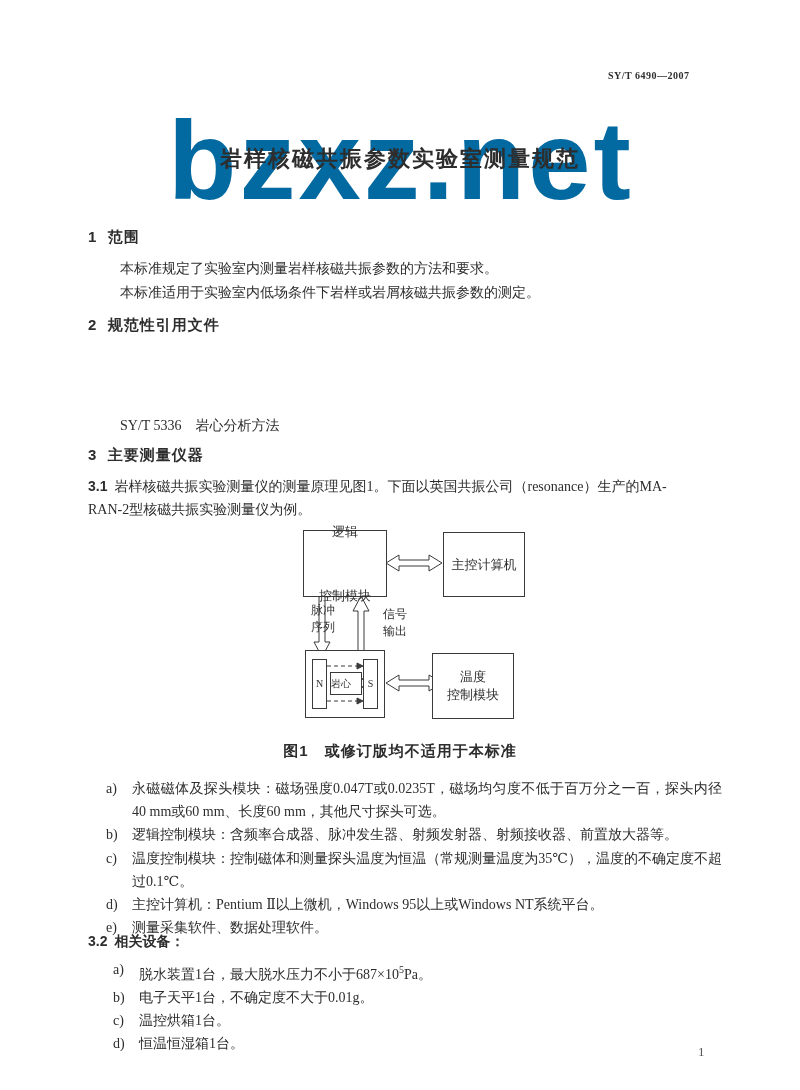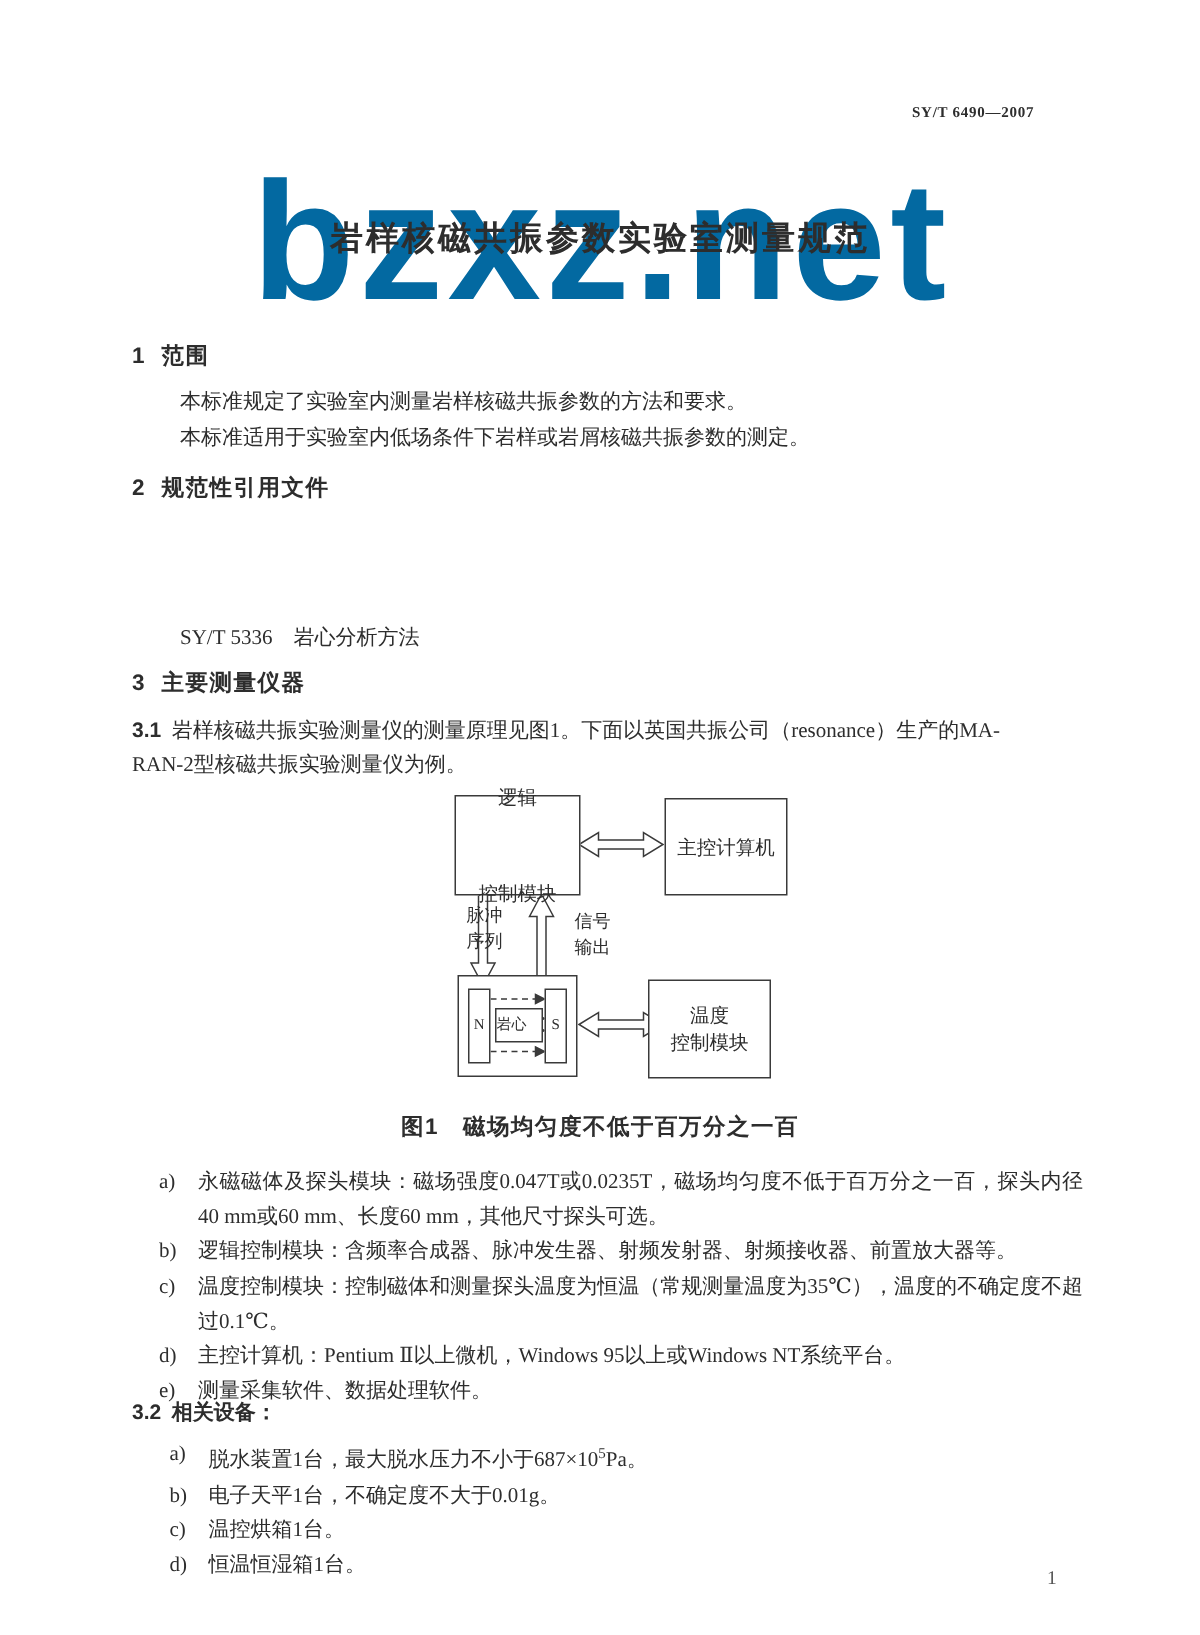--- a/index.html
+++ b/index.html
@@ -118,21 +118,21 @@
     <div class="dgm-box" style="left:432px;top:653px;width:80px;height:64px;">
       <span>温度</span>
       <span>控制模块</span>
     </div>
 
     <svg class="abs" style="left:385px;top:672px;" width="58" height="22" viewBox="0 0 58 22">
       <polygon points="1,11 14,3 14,8 44,8 44,3 57,11 44,19 44,14 14,14 14,19" fill="#ffffff" stroke="#3a3a3a" stroke-width="1"></polygon>
     </svg>
   </div>
 
-  <div class="abs caption">图1　磁场均匀度不低于百万分之一百</div>
+  <div class="abs caption">图1　或修订版均不适用于本标准</div>
 
   <div class="abs" style="left:106px;top:777px;width:616px;">
     <div class="li">
       <span class="marker">a)</span>
       <span>永磁磁体及探头模块：磁场强度0.047T或0.0235T，磁场均匀度不低于百万分之一百，探头内径40 mm或60 mm、长度60 mm，其他尺寸探头可选。</span>
     </div>
     <div class="li">
       <span class="marker">b)</span>
       <span>逻辑控制模块：含频率合成器、脉冲发生器、射频发射器、射频接收器、前置放大器等。</span>
     </div>

